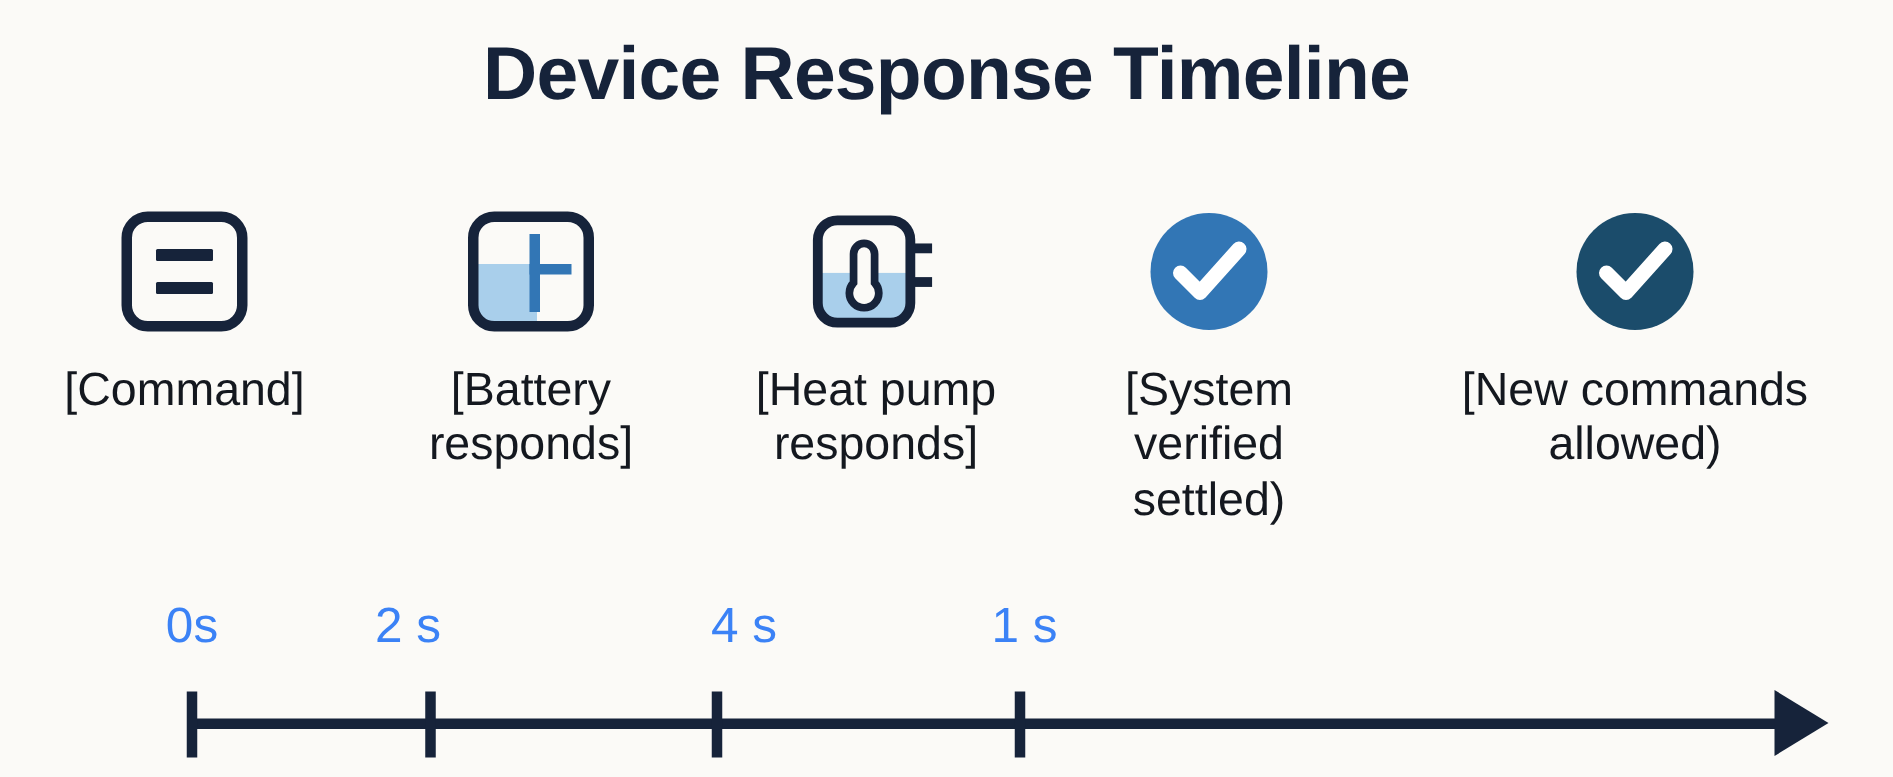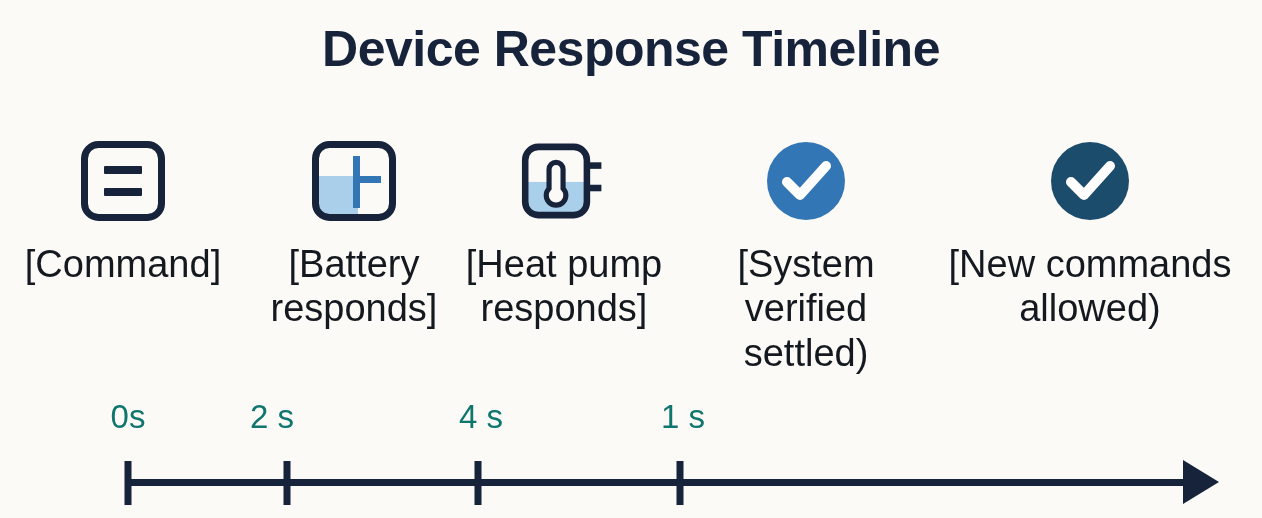--- a/index.html
+++ b/index.html
@@ -44,46 +44,46 @@
   }
   .icon-wrap {
     width: 86px;
     height: 86px;
     display: flex;
     align-items: center;
     justify-content: center;
   }
   .m-label {
     margin-top: 18px;
-    font-size: 38px;
+    font-size: 31px;
     line-height: 1.17;
     color: #14181f;
     text-align: center;
     white-space: pre-line;
   }
   .m0 { left: 18px;   width: 210px; }
   .m0 .m-label { text-align: center; }
   .m1 { left: 268px;  width: 172px; align-items: center; }
-  .m2 { left: 458px;  width: 212px; }
+  .m2 { left: 478px;  width: 212px; }
   .m3 { left: 730px;  width: 152px; }
   .m4 { left: 940px;  width: 300px; }
 
   
   #axis-area {
     position: absolute;
     left: 0;
     top: 398px;
     width: 1262px;
     height: 120px;
   }
   .tick-label {
     position: absolute;
     top: 0;
     font-size: 33px;
-    color: #0f766e;
+    color: #3b82f6;
     transform: translateX(-50%);
     white-space: nowrap;
   }
   #axis-line {
     position: absolute;
     left: 126px;
     top: 81px;
     width: 1068px;
     height: 7px;
     background: #16233a;
@@ -191,21 +191,21 @@
     </div>
     <div class="m-label">[System
 verified
 settled)</div>
   </div>
 
   <div id="axis-area">
 
     <div class="tick-label" style="left:128px">0s</div>
     <div class="tick-label" style="left:272px">2 s</div>
-    <div class="tick-label" style="left:481px">4 s</div>
+    <div class="tick-label" style="left:496px">4 s</div>
     <div class="tick-label" style="left:683px">1 s</div>
 
     <div id="axis-line"></div>
 
     <div class="tick" style="left:128px"></div>
     <div class="tick" style="left:287px"></div>
     <div class="tick" style="left:478px"></div>
     <div class="tick" style="left:680px"></div>
 
     <div id="arrow-head"></div>

